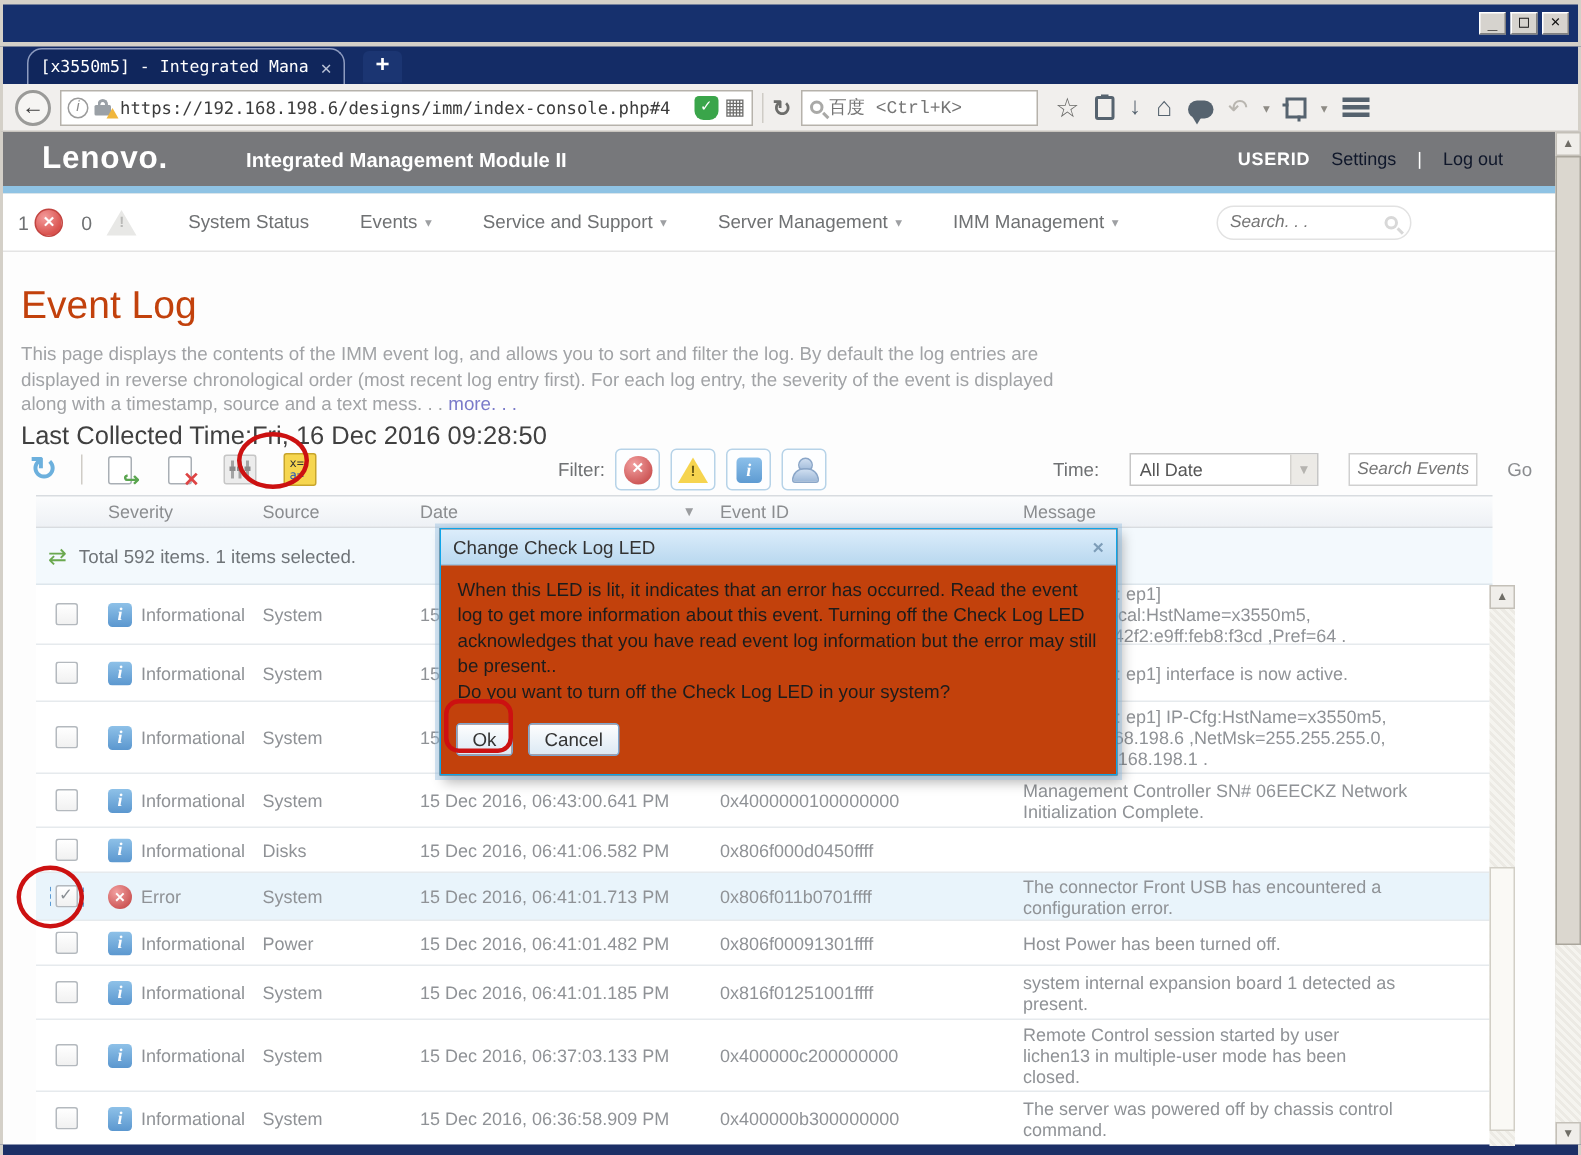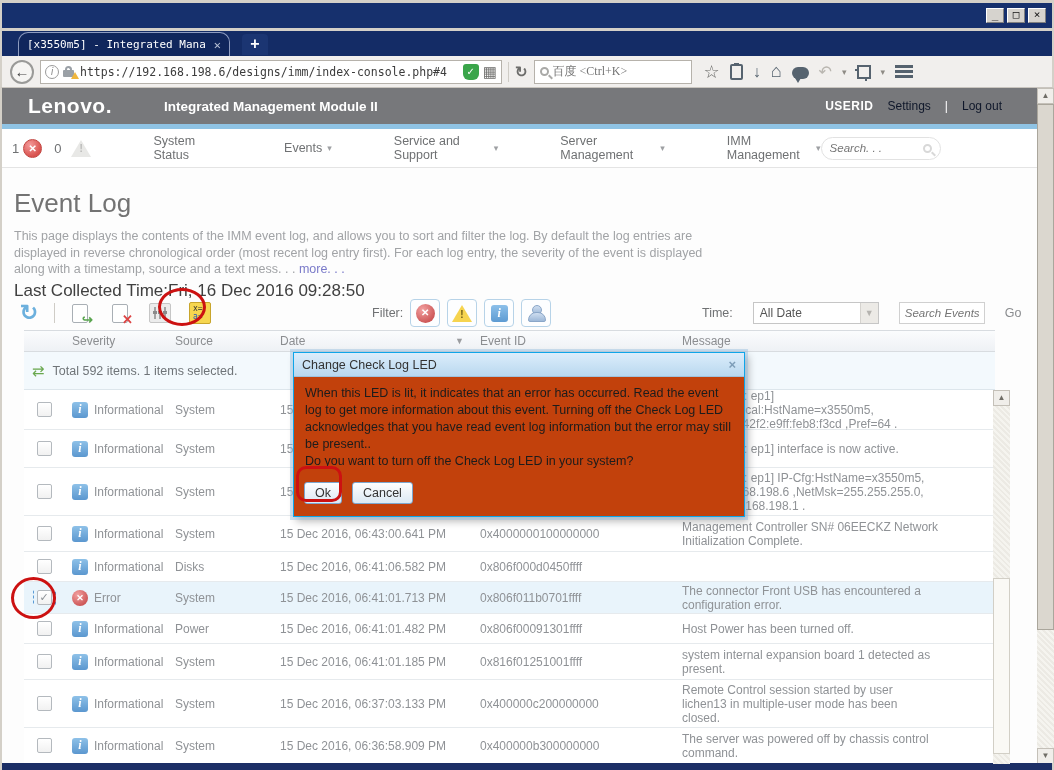--- a/index.html
+++ b/index.html
@@ -34,21 +34,21 @@
   .lock .shackle { position:absolute; left:2px; top:0; width:7px; height:6px; border:2px solid #9aa0a6; border-bottom:none; border-radius:4px 4px 0 0; }
   .lock .warn { position:absolute; right:-3px; bottom:-2px; width:0; height:0; border-left:4px solid transparent; border-right:4px solid transparent; border-bottom:7px solid #f0b63c; }
   .urltext { flex:1; border:none; outline:none; font-family:"DejaVu Sans Mono",monospace; font-size:11.5px; color:#3c3c3c; background:transparent; }
   .shield { width:16px; height:16px; background:#3aa54a; border-radius:3px 3px 6px 6px; color:#fff; font-size:10px; text-align:center; line-height:15px; }
   .qr { color:#6d6d6b; font-size:15px; line-height:16px; }
   .tbdiv { width:1px; height:20px; background:#cfccc6; }
   .reload { color:#6d6d6b; font-size:15px; font-weight:bold; }
   .bsearch { width:158px; height:24px; background:#fff; border:1px solid #b6b2ab; display:flex; align-items:center; padding:0 5px; gap:4px; }
   .mag { width:9px; height:9px; border:2px solid #a9a9a7; border-radius:50%; position:relative; flex:none; }
   .mag::after { content:""; position:absolute; width:5px; height:2px; background:#a9a9a7; transform:rotate(45deg); left:6px; top:7px; }
-  .bsearch input { border:none; outline:none; flex:1; font-size:12px; color:#000000; background:transparent; font-family:Liberation Serif, serif; }
+  .bsearch input { border:none; outline:none; flex:1; font-size:12px; color:#000000; background:transparent; font-family:Liberation Mono, monospace; }
   .bicons { display:flex; align-items:center; gap:10px; margin-left:6px; color:#5d6a77; }
   .bico { font-size:16px; color:#56636f; }
   .star { font-size:18px; color:#6b6b69; }
   .clip { width:13px; height:16px; border:2px solid #56636f; border-radius:2px; position:relative; }
   .clip::before { content:""; position:absolute; left:2px; top:-3px; width:5px; height:3px; background:#56636f; }
   .chat { width:17px; height:12px; background:#56636f; border-radius:7px; position:relative; margin-top:2px; }
   .chat::after { content:""; position:absolute; left:3px; bottom:-4px; border-left:3px solid transparent; border-right:3px solid transparent; border-top:5px solid #56636f; }
   .dis { color:#b9b6b0; }
   .darr { font-size:9px; color:#8e8b85; }
   .croptool { width:14px; height:14px; border:2px solid #56636f; position:relative; }
@@ -65,31 +65,31 @@
   .userid { font-weight:bold; letter-spacing:0.5px; }
   .hlink { color:#0f172a; }
   .bluestrip { left:2px; top:124px; width:1035px; height:5px; background:#8fc3e4; }
   .navbar { left:2px; top:129px; width:1035px; height:39px; background:#fff; border-bottom:1px solid #e4e4e4; display:flex; align-items:center; }
   .badges { display:flex; align-items:center; gap:4px; margin-left:10px; font-size:13px; color:#6f7173; }
   .badge-err { width:19px; height:19px; border-radius:50%; background:radial-gradient(circle at 35% 30%, #f49b9b, #d9534f 70%);
                border:1px solid #c24440; color:#fff; font-size:10px; font-weight:bold; text-align:center; line-height:17px; }
   .badge-wtri { width:0; height:0; border-left:10px solid transparent; border-right:10px solid transparent; border-bottom:17px solid #e8e8e6; position:relative; margin-left:6px; }
   .badge-wtri i { position:absolute; left:-2px; top:3px; font-style:normal; color:#b9b9b7; font-size:10px; font-weight:bold; }
   .navitems { display:flex; align-items:center; gap:34px; margin-left:34px; font-size:12.5px; color:#6f7173; }
-  .navitem { display:flex; align-items:center; gap:5px;margin-left:28px; }
+  .navitem { display:flex; align-items:center; gap:5px; }
   .navitem .darr { color:#9ea0a3; }
   .navsearch { margin-left:auto; margin-right:96px; width:130px; height:23px; border:1px solid #e2e2e2; border-radius:12px;
                display:flex; align-items:center; padding:0 8px; }
   .navsearch input { border:none; outline:none; flex:1; font-size:11.5px; font-style:italic; color:#c6c6c6; background:transparent; width:80px; }
   .navsearch .mag { border-color:#d8d8d8; }
   .navsearch .mag::after { background:#d8d8d8; }
 
   .main { left:2px; top:168px; width:1035px; height:596px; background:#fdfdfd; overflow:hidden; }
 
-  .pagetitle { position:absolute; left:12px; top:20px; font-size:26px; color:#737373; font-weight:normal; }
+  .pagetitle { position:absolute; left:12px; top:20px; font-size:26px; color:#c2410c; font-weight:normal; }
   .pagedesc { position:absolute; left:12px; top:60px; width:706px; font-size:12.5px; color:#a1a3a6; line-height:16.5px; }
   .morelink { color:#7a7ac9; }
   .lastcollected { position:absolute; left:12px; top:113px; font-size:17px; color:#404040;text-align:right; }
 
   .actionbar { position:absolute; left:12px; top:128px; height:34px; display:flex; align-items:center; gap:10px; }
   .aico { width:30px; height:28px; display:flex; align-items:center; justify-content:center; }
   .refresh { color:#6cb0dd; font-size:22px; font-weight:bold; }
   .page-ic { width:16px; height:19px; background:#fff; border:1px solid #a9afb5; border-radius:2px; position:relative; }
   .page-ic .ov { position:absolute; right:-6px; bottom:-5px; font-size:13px; font-weight:bold; }
   .ov-exp { color:#5aa54f; }

